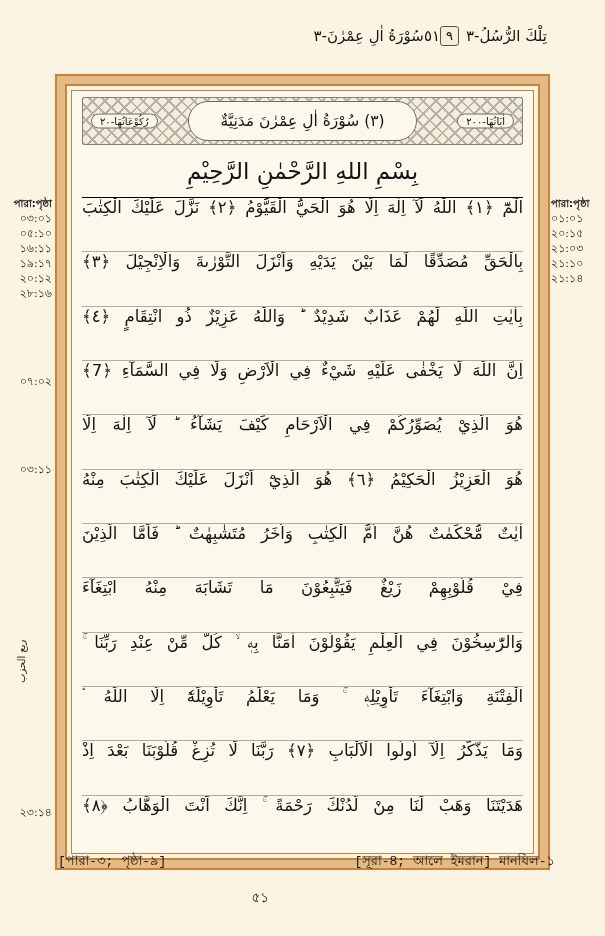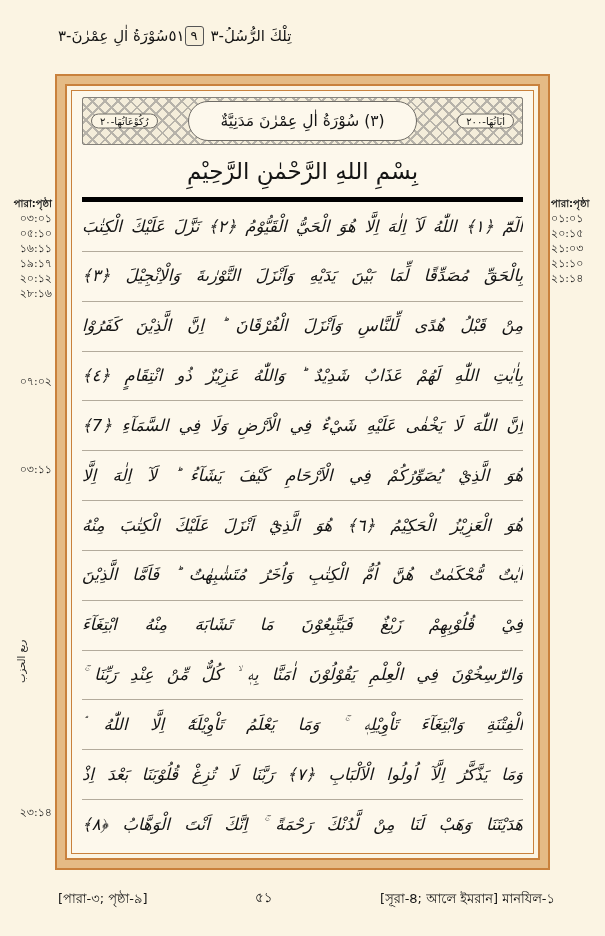--- a/index.html
+++ b/index.html
@@ -8,21 +8,21 @@
     background:#fbf4e3;
     font-family:"DejaVu Sans", sans-serif;
     position:relative;
     overflow:hidden;
     color:#141414;
   }
 
   
   .running-head {
     position:absolute; top:26px; left:58px; right:58px;
-    display:flex; justify-content:flex-start; align-items:center;
+    display:flex; justify-content:flex-end; align-items:center;
     font-size:15px; direction:ltr;
   }
   .running-head .center-num { font-size:15px; }
   .juz-cluster { direction:rtl; display:flex; align-items:center; gap:7px; }
   .juz-page-box {
     border:1px solid #555; border-radius:3px;
     background:#f6eeda; padding:0 5px; font-size:13px; line-height:18px;
   }
 
   
@@ -68,30 +68,29 @@
     background:#fbf5e5; border:1px solid #6f6c66; border-radius:9px;
     padding:1px 8px; font-size:10px; direction:rtl; white-space:nowrap;
   }
   .title-side-label.right { right:8px; }
   .title-side-label.left  { left:8px; }
 
   
   .bismillah {
     flex:none; height:52px; line-height:52px;
     text-align:center; font-size:23px; direction:rtl;
-    border-bottom:5px solid #000000;
+    border-bottom:1px solid #000000;
   }
 
   
   .lines { flex:1; display:flex; flex-direction:column; direction:rtl; }
   .qline {
-    flex:1; display:flex; align-items:center;
+    flex:1; display:flex; align-items:flex-start;
     border-bottom:1px solid #b3ab9c;
     overflow:hidden;
-    font-style:italic;
   }
   .qline:last-child { border-bottom:none; }
   .qline > span {
     display:block; width:100%;
     font-size:16.5px;
     text-align:justify; text-align-last:justify;
     direction:rtl;
     line-height:1.2;
   }
 
@@ -103,22 +102,22 @@
   .lm-single { position:absolute; left:8px; width:44px; text-align:right; font-size:11px; color:#1c1c1c; }
   .hizb-marker {
     position:absolute; left:16px; top:640px; height:64px;
     writing-mode:vertical-rl; transform:rotate(180deg);
     font-size:10px; color:#222; direction:rtl;
   }
 
   
   .footer {
     position:absolute; left:58px; right:50px; bottom:26px;
-    display:flex; justify-content:space-between; align-items:flex-end;
-    font-size:13px; direction:ltr;
+    display:flex; justify-content:space-between; align-items:flex-start;
+    font-size:13px; direction:ltr;font-family:Liberation Mono, monospace;
   }
   .footer .center-num { font-size:13.5px;margin-top:36px; }
 </style>
 </head>
 <body>
 
 <div class="running-head">
   <span>سُوْرَةُ اٰلِ عِمْرٰنَ-٣</span>
   <span class="center-num">٥١</span>
   <span class="juz-cluster">
@@ -138,23 +137,20 @@
       </div>
 
       <div class="bismillah">بِسْمِ اللهِ الرَّحْمٰنِ الرَّحِيْمِ</div>
 
       <div class="lines">
         <div class="qline">
             <span>الٓمّٓ ﴿١﴾ اللّٰهُ لَآ اِلٰهَ اِلَّا هُوَ الْحَيُّ الْقَيُّوْمُ ﴿٢﴾ نَزَّلَ عَلَيْكَ الْكِتٰبَ</span>
           </div>
         <div class="qline">
             <span>بِالْحَقِّ مُصَدِّقًا لِّمَا بَيْنَ يَدَيْهِ وَاَنْزَلَ التَّوْرٰىةَ وَالْاِنْجِيْلَ ﴿٣﴾</span>
-          </div>
-        <div class="qline">
-            <span>مِنْ قَبْلُ هُدًى لِّلنَّاسِ وَاَنْزَلَ الْفُرْقَانَ ؕ اِنَّ الَّذِيْنَ كَفَرُوْا</span>
           </div>
         <div class="qline">
             <span>بِاٰيٰتِ اللّٰهِ لَهُمْ عَذَابٌ شَدِيْدٌ ؕ وَاللّٰهُ عَزِيْزٌ ذُو انْتِقَامٍ ﴿٤﴾</span>
           </div>
         <div class="qline">
             <span>اِنَّ اللّٰهَ لَا يَخْفٰى عَلَيْهِ شَيْءٌ فِي الْاَرْضِ وَلَا فِي السَّمَآءِ ﴿7﴾</span>
           </div>
         <div class="qline">
             <span>هُوَ الَّذِيْ يُصَوِّرُكُمْ فِي الْاَرْحَامِ كَيْفَ يَشَآءُ ؕ لَآ اِلٰهَ اِلَّا</span>
           </div>

